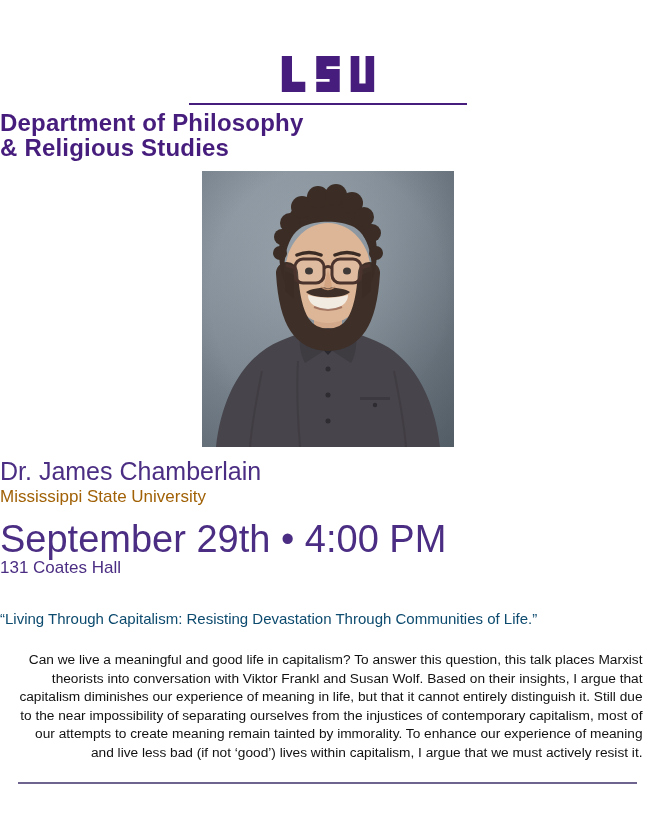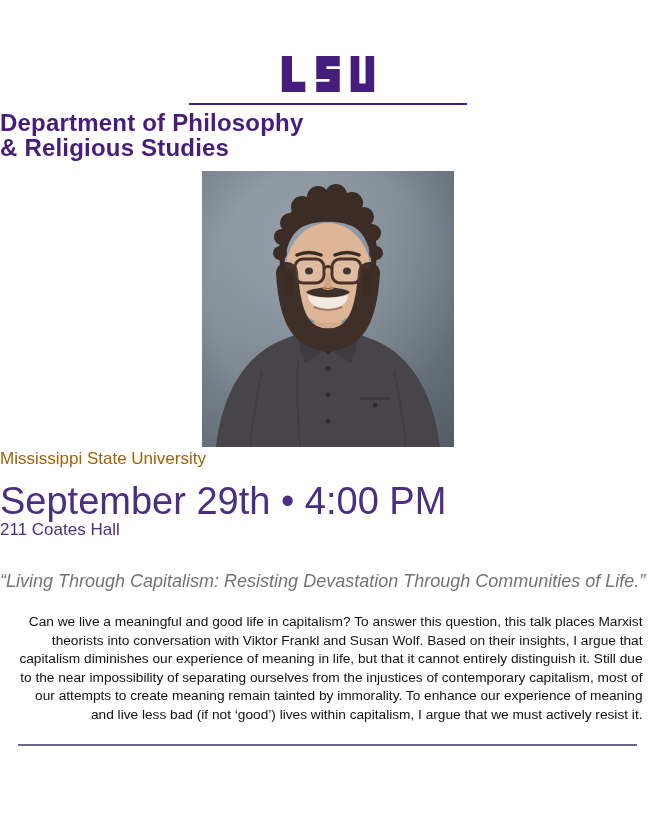--- a/index.html
+++ b/index.html
@@ -19,21 +19,21 @@
     font-size:24px;line-height:25px;letter-spacing:.2px;
   }
   
   .photo-wrap{margin-top:11px;display:flex;justify-content:center;}
   
   .speaker-name{margin-top:10px;color:#4B2E83;font-size:25px;line-height:28px;}
   .speaker-affiliation{margin-top:2px;color:#a16207;font-size:17px;line-height:20px;}
   .event-datetime{margin-top:16px;color:#4B2E83;font-size:38px;line-height:33px;}
   .event-location{margin-top:2px;color:#4B2E83;font-size:17px;line-height:20px;}
   
-  .talk-title{margin-top:32px;color:#737373;font-size:18px;font-style:italic;line-height:18px;}
+  .talk-title{margin-top:32px;color:#0c4a6e;font-size:15px;line-height:18px;}
   .talk-abstract{
     margin:23px auto 0 auto;width:630px;color:#111;
     font-size:13.7px;line-height:18.6px;text-align:right;
   }
   
   .footer-rule{margin:19px 18px 0 18px;height:0;border-top:2px solid #6F6390;}
   .footer-note{margin-top:13px;color:#000;font-weight:bold;font-size:11px;line-height:13px;}
 </style>
 </head>
 <body>
@@ -132,22 +132,23 @@
         <circle cx="170" cy="62" r="9"></circle>
           <circle cx="80" cy="66" r="8"></circle>
         <circle cx="78" cy="82" r="7"></circle>
           <circle cx="174" cy="82" r="7"></circle>
       </g>
       <path d="M83,100 L83,120 L92,128 L92,104 Z" fill="#3B2D25"></path>
       <path d="M169,100 L169,120 L160,128 L160,104 Z" fill="#3B2D25"></path>
     </svg>
   </div>
 
+  <div class="speaker-name center">Dr. James Chamberlain</div>
   <div class="speaker-affiliation center">Mississippi State University</div>
   <div class="event-datetime center">September 29th • 4:00 PM</div>
-  <div class="event-location center">211 Coates Hall</div>
+  <div class="event-location center">131 Coates Hall</div>
 
   <div class="talk-title center">“Living Through Capitalism: Resisting Devastation Through Communities of Life.”</div>
   <div class="talk-abstract">Can we live a meaningful and good life in capitalism? To answer this question, this talk places Marxist theorists into conversation with Viktor Frankl and Susan Wolf. Based on their insights, I argue that capitalism diminishes our experience of meaning in life, but that it cannot entirely distinguish it. Still due to the near impossibility of separating ourselves from the injustices of contemporary capitalism, most of our attempts to create meaning remain tainted by immorality. To enhance our experience of meaning and live less bad (if not ‘good’) lives within capitalism, I argue that we must actively resist it.</div>
 
   <div class="footer-rule"></div>
 
 </div>
 
 </body></html>

